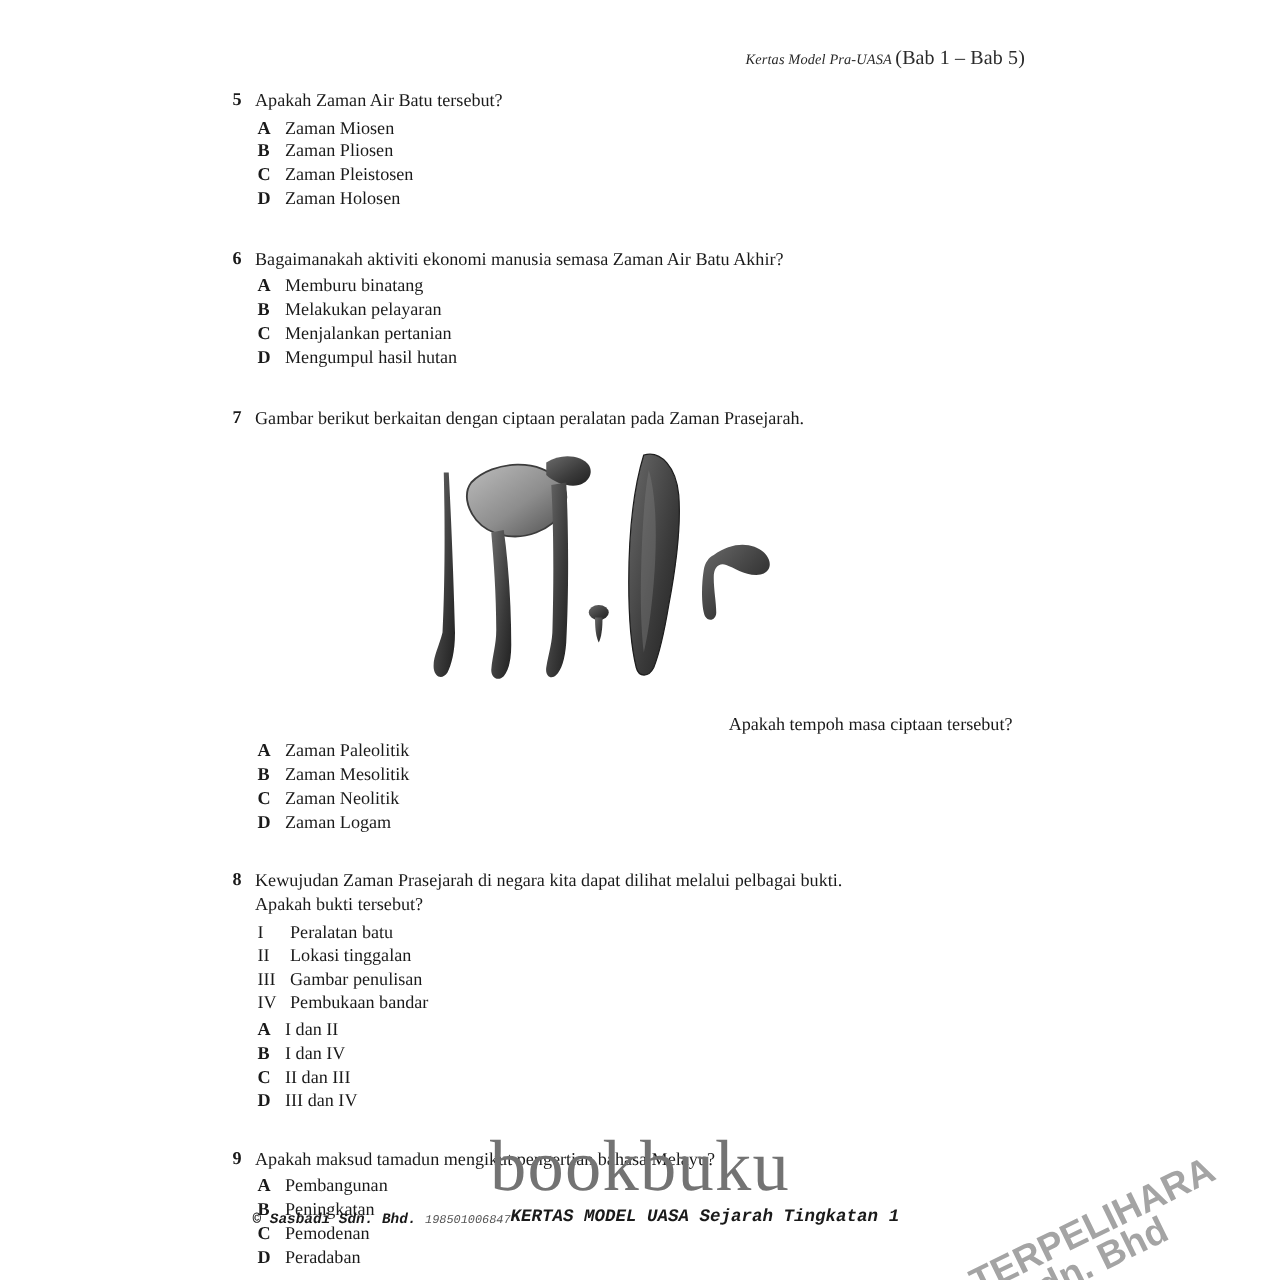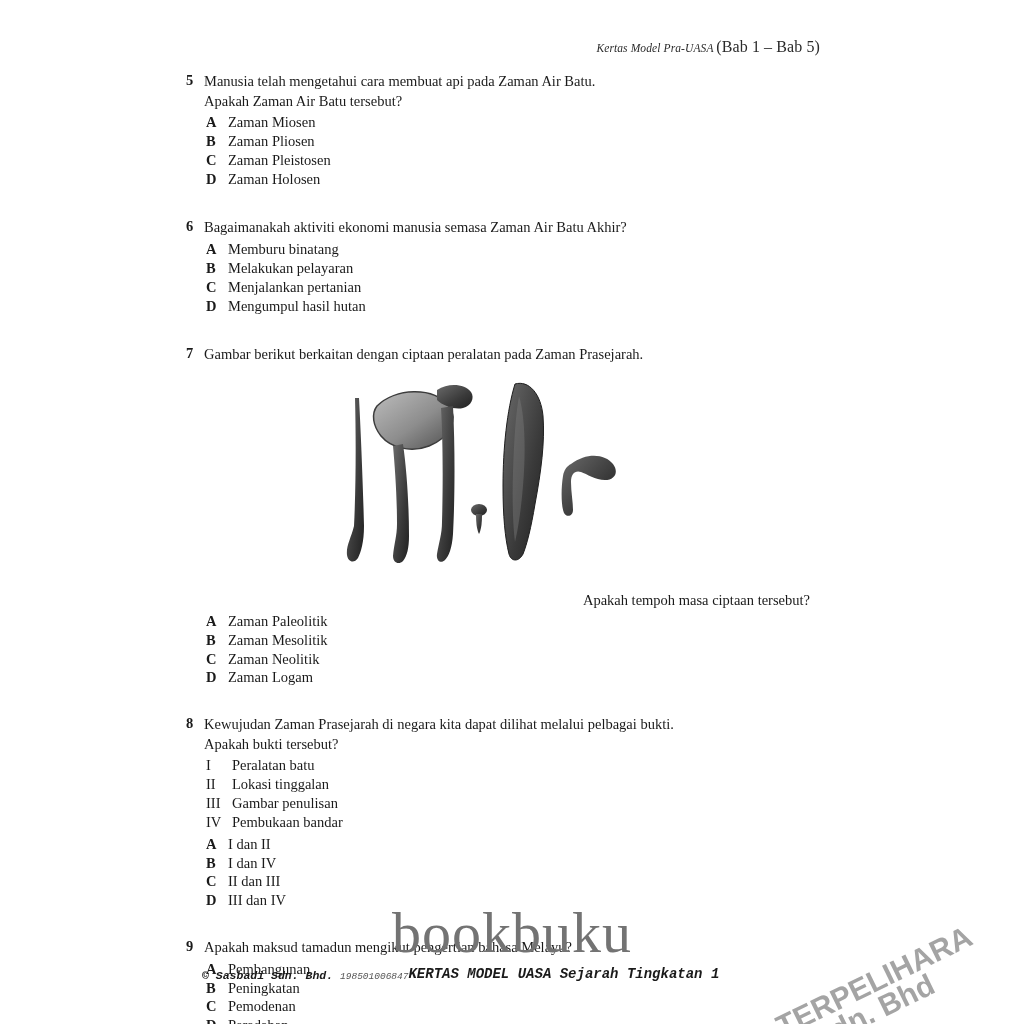--- a/index.html
+++ b/index.html
@@ -187,21 +187,20 @@
 
   <div class="header">
     <span>Kertas Model Pra-UASA</span>
     <span class="hdr-sub">(Bab 1 – Bab 5)</span>
   </div>
 
   <div class="content">
 
     <div class="question">
       <div class="q-num">5</div>
-      <div class="q-stem">Manusia telah mengetahui cara membuat api pada Zaman Air Batu.</div>
       <div class="q-stem2">Apakah Zaman Air Batu tersebut?</div>
       <div class="options">
         <div class="opt">
           <span class="opt-key">A</span>
           <span class="opt-text">Zaman Miosen</span>
         </div>
         <div class="opt">
           <span class="opt-key">B</span>
           <span class="opt-text">Zaman Pliosen</span>
         </div>

